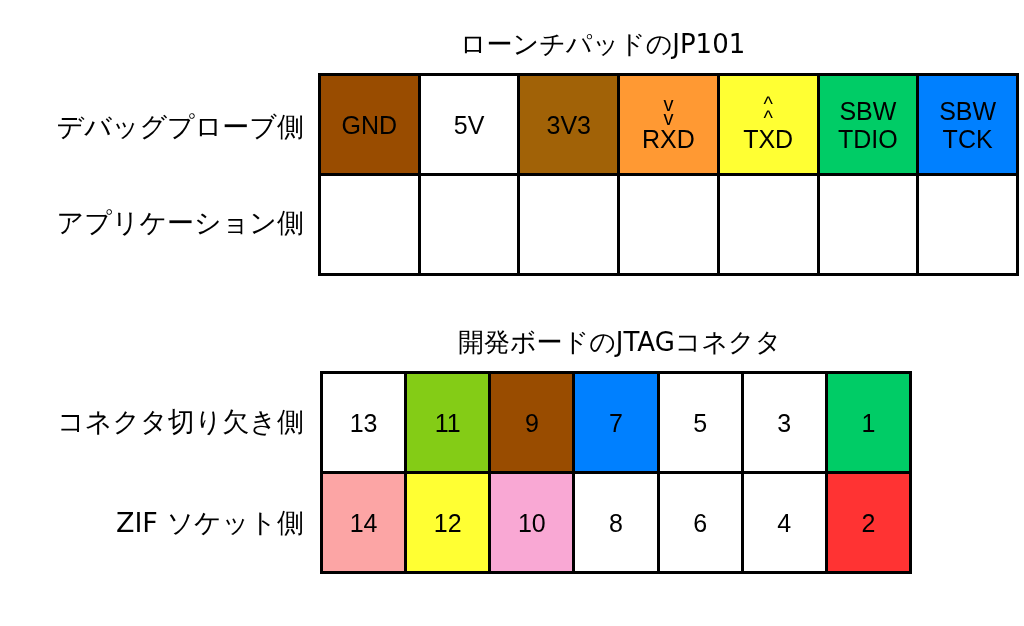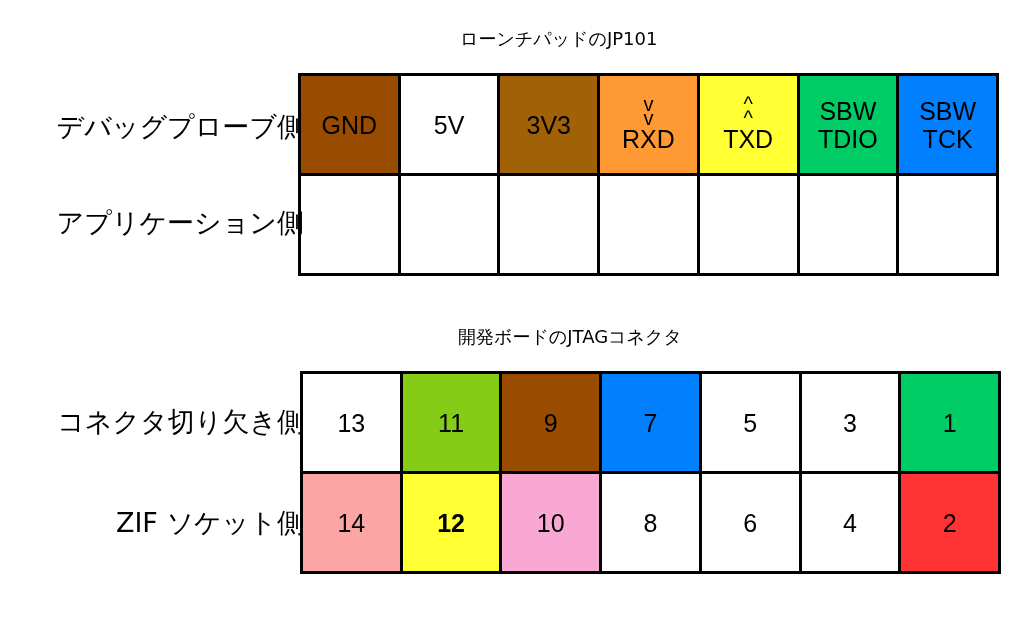--- a/index.html
+++ b/index.html
@@ -1,20 +1,20 @@
 <!DOCTYPE html>
 <html><head>
   <meta charset="utf-8">
   <style>
     html, body { margin:0; padding:0; background:#ffffff; }
     body { width:1024px; height:626px; position:relative; overflow:hidden;
            font-family:"DejaVu Sans","Liberation Sans",sans-serif; color:#000; }
-    .title { position:absolute; font-size:18px; text-align:center; white-space:nowrap; }
+    .title { position:absolute; font-size:26px; text-align:center; white-space:nowrap; }
     .row-label { position:absolute; font-size:27px; text-align:right; white-space:nowrap; right:720px; }
-    table.pins { position:absolute; border-collapse:collapse; table-layout:fixed; }
+    table.pins { position:absolute; border-collapse:collapse; table-layout:fixed;margin-left:20px; }
     table.pins td { border:3px solid #000; text-align:center; vertical-align:middle;
                     font-family:"Liberation Sans",sans-serif; font-size:25px; line-height:28px; padding:0; }
     .arrows { font-size:20px; line-height:14px; display:block; }
   </style>
 </head>
 <body>
 
 <div class="title" style="left:460px; top:27px; width:400px; text-align:left;">ローンチパッドのJP101</div>
 
 <div class="row-label" style="top:109px;">デバッグプローブ側</div>
@@ -59,34 +59,34 @@
     <td></td>
   </tr>
 </tbody>
   </table>
 
 <div class="title" style="left:458px; top:325px; width:400px; text-align:left;">開発ボードのJTAGコネクタ</div>
 
 <div class="row-label" style="top:404px;">コネクタ切り欠き側</div>
 <div class="row-label" style="top:505px;">ZIF ソケット側</div>
 
-<table class="pins" style="left:300px; top:371px; width:701px; height:202px;">
+<table class="pins" style="left:300px; top:371px; width:592px; height:202px;">
   <tbody>
       <tr style="height:100px;">
     <td style="background:#ffffff;"><span>13</span></td>
     <td style="background:#84cc16;"><span>11</span></td>
     <td style="background:#994c00;"><span>9</span></td>
     <td style="background:#0080ff;"><span>7</span></td>
     <td style="background:#ffffff;"><span>5</span></td>
     <td style="background:#ffffff;"><span>3</span></td>
     <td style="background:#00cc66;"><span>1</span></td>
   </tr>
   <tr style="height:100px;">
     <td style="background:#fca5a5;"><span>14</span></td>
-    <td style="background:#ffff33;font-weight:bold;"><span>12</span></td>
+    <td style="background:#ffff33;"><span>12</span></td>
     <td style="background:#f9a8d4;"><span>10</span></td>
     <td style="background:#ffffff;"><span>8</span></td>
     <td style="background:#ffffff;"><span>6</span></td>
     <td style="background:#ffffff;"><span>4</span></td>
     <td style="background:#ff3333;"><span>2</span></td>
   </tr>
 </tbody>
   </table>
 
 </body></html>

